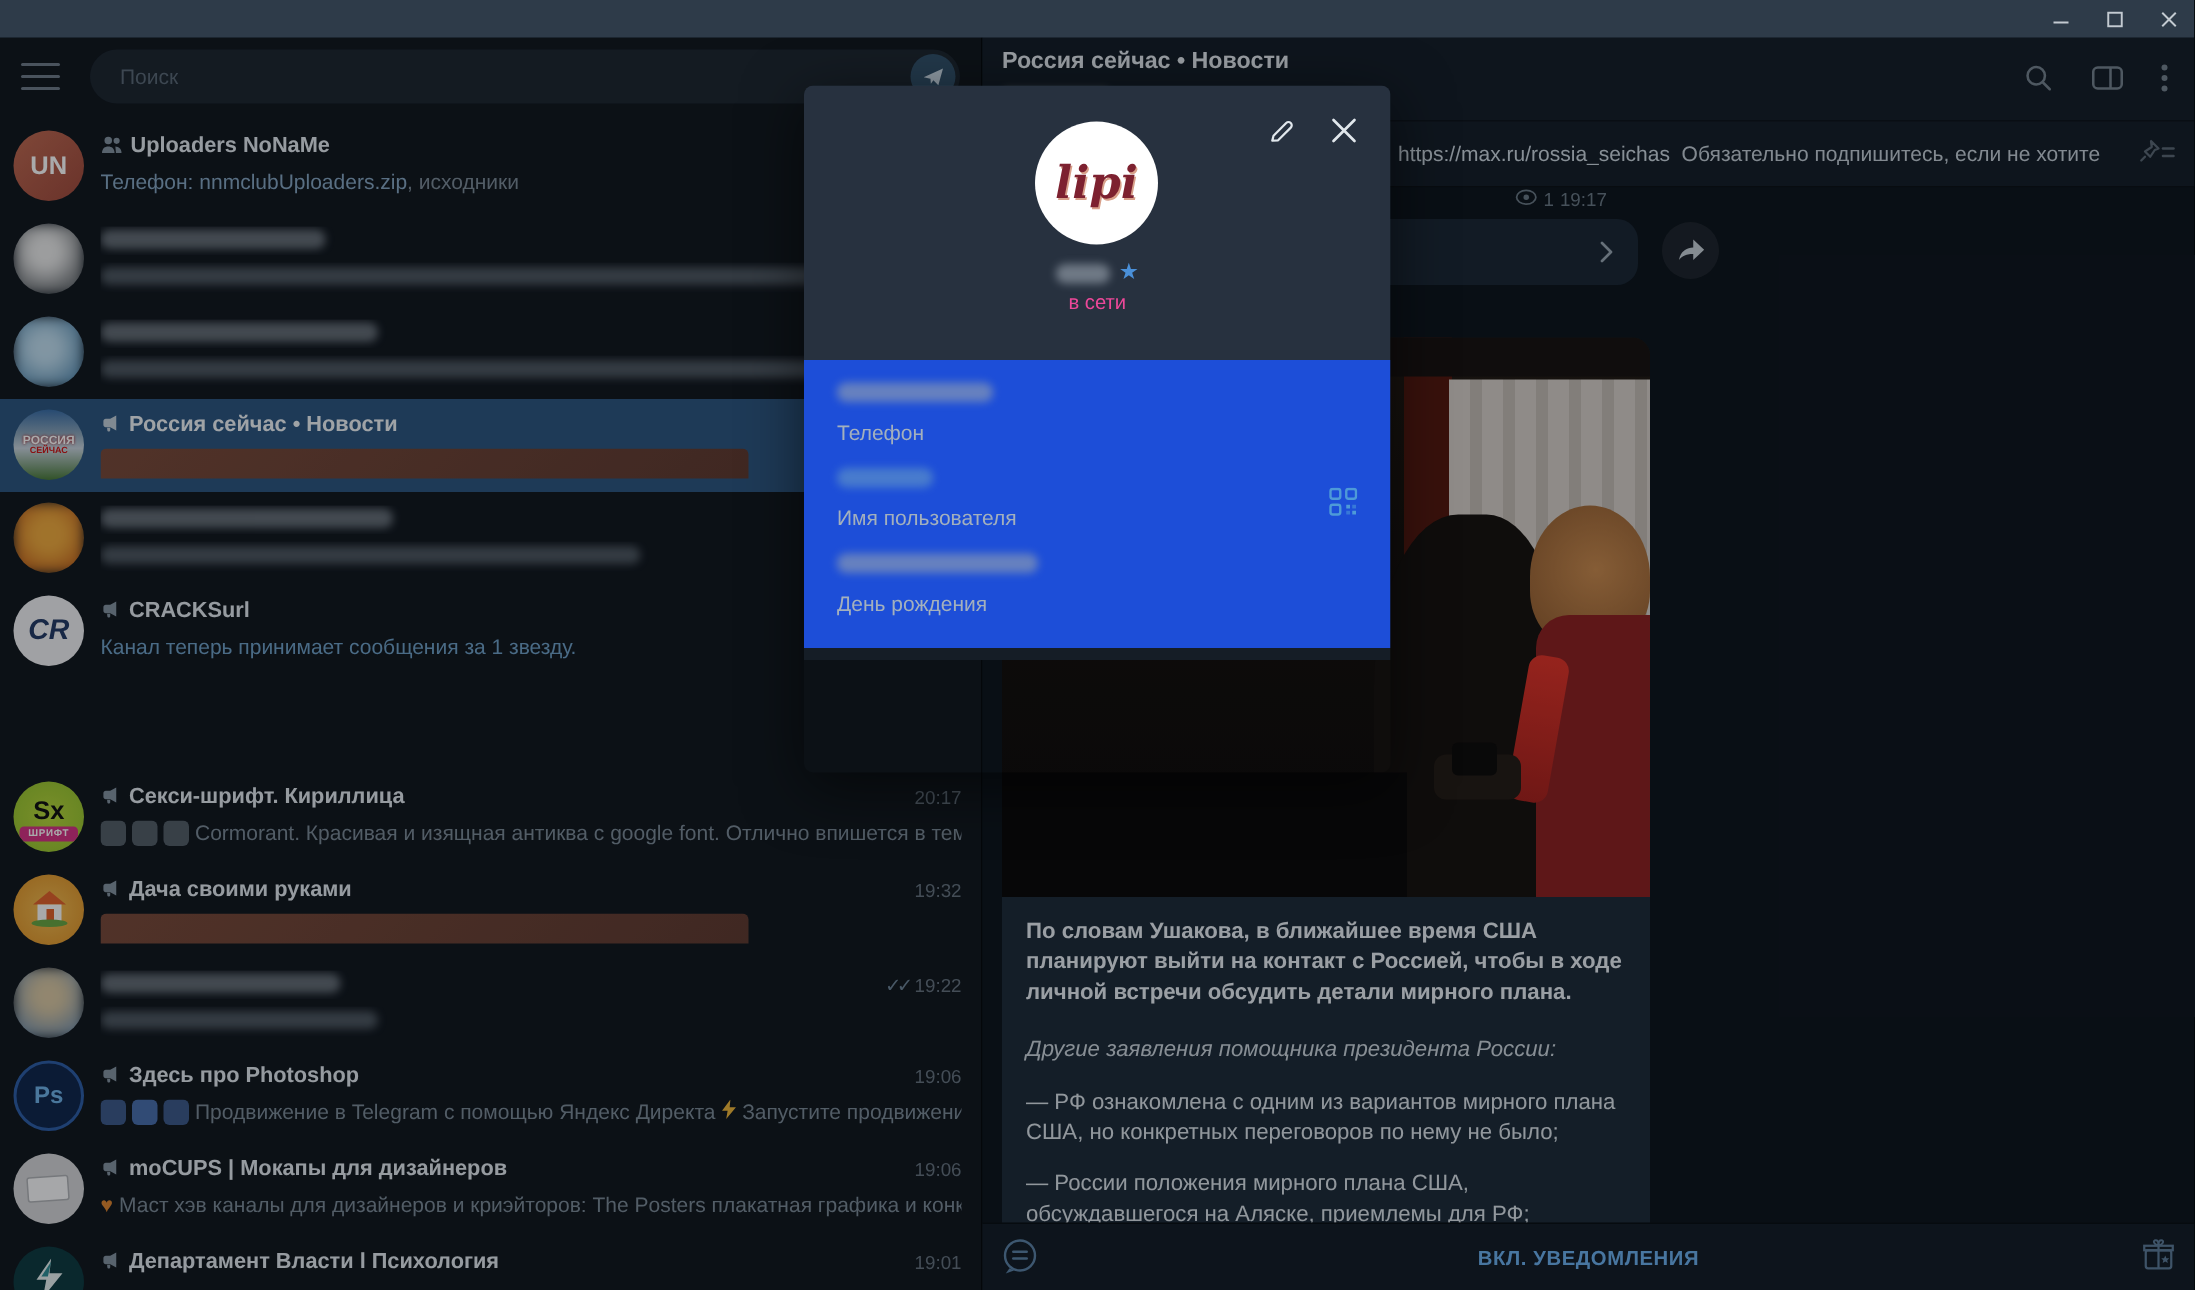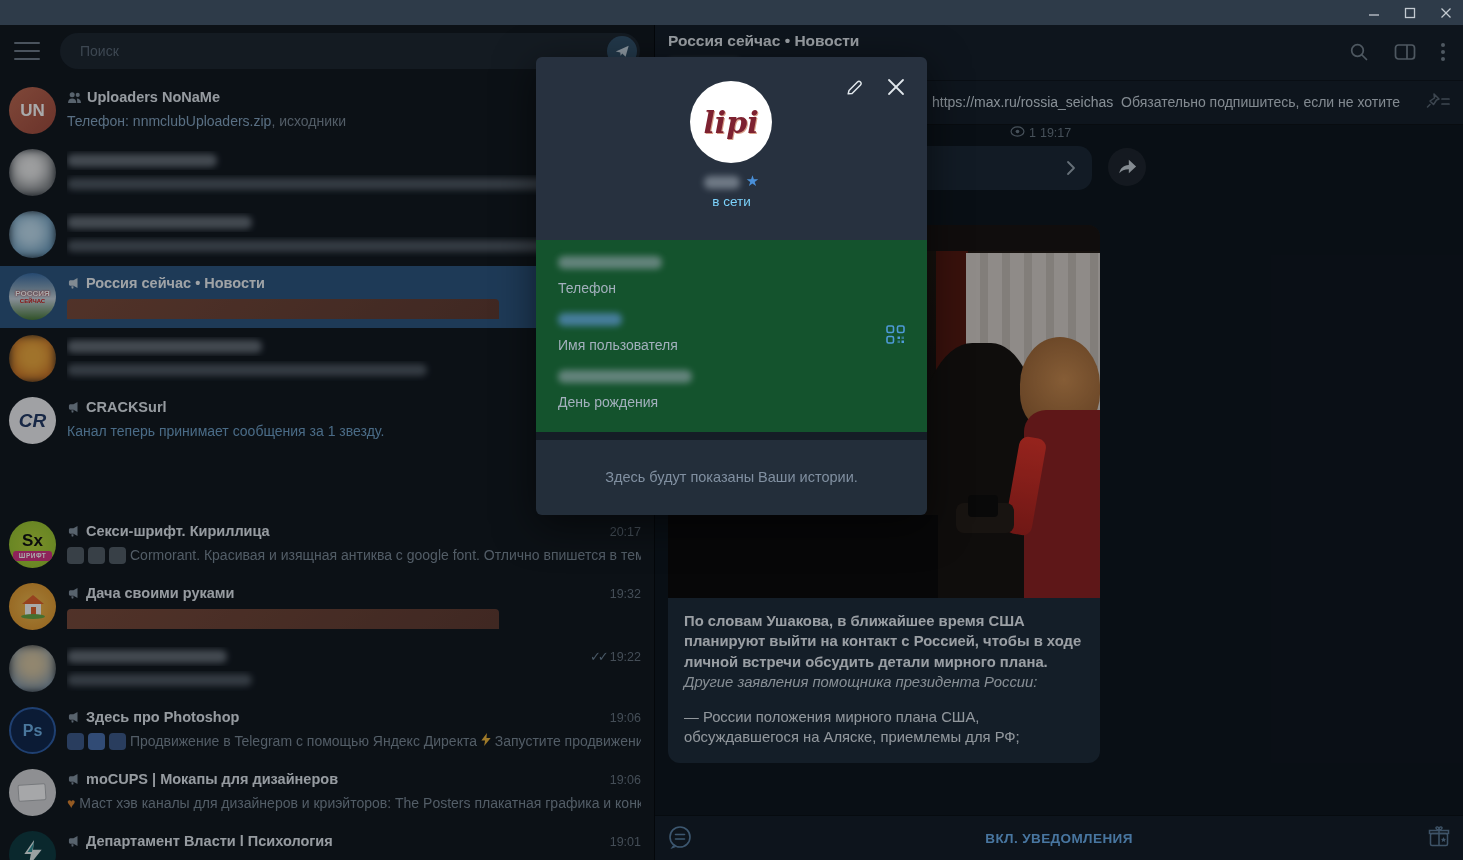--- a/index.html
+++ b/index.html
@@ -74,41 +74,41 @@
 
   .meta-line{position:absolute;left:355px;top:101px;width:80px;display:flex;align-items:center;gap:4px;font-size:12.5px;color:#6a7884;}
   .mini-bubble{position:absolute;left:25px;top:121px;width:412px;height:44px;background:#1a2734;border-radius:14px;}
   .mini-bubble .chev{position:absolute;right:16px;top:14px;}
   .share-btn{position:absolute;left:453px;top:123px;width:38px;height:38px;border-radius:50%;background:rgba(255,255,255,.07);display:flex;align-items:center;justify-content:center;cursor:pointer;}
 
   .msg-bubble{position:absolute;left:13px;top:200px;width:432px;border-radius:12px;overflow:hidden;}
   .photo{position:relative;width:432px;height:373px;background:linear-gradient(180deg,#241b14 0%,#1a1310 30%,#131010 100%);}
   .ph{position:absolute;}
   .msg-text{background:#1d2b39;padding:13px 16px 16px;color:#dbe2e9;font-size:14.8px;line-height:1.38;}
-  .msg-text .p1{font-weight:bold;color:#e9eef4;margin:0 0 0;}
+  .msg-text .p1{font-weight:bold;color:#e9eef4;margin:0 0 18px;}
   .msg-text .p2{font-style:italic;color:#ccd5dd;margin:0 0 14px;}
   .msg-text .p3{margin:0 0 14px;}
   .msg-text .p4{margin:0;}
 
   .bottom-bar{position:absolute;left:0;top:790px;width:808px;height:45px;background:#131c26;border-top:1px solid rgba(0,0,0,.5);z-index:10;}
   .disc-icon{position:absolute;left:10px;top:7px;cursor:pointer;}
   .mute-btn{position:absolute;left:0;top:0;width:808px;height:45px;text-align:center;line-height:45px;color:#6cb0ef;font-size:13.5px;font-weight:bold;letter-spacing:.4px;cursor:pointer;}
   .gift-icon{position:absolute;right:12px;top:9px;cursor:pointer;}
 
   
   .modal{position:absolute;left:536px;top:57px;width:391px;height:458px;border-radius:6px;overflow:hidden;z-index:50;box-shadow:0 10px 40px rgba(0,0,0,.55);}
   .m-head{position:absolute;left:0;top:0;width:391px;height:183px;background:#27313f;}
   .m-avatar{position:absolute;left:154px;top:24px;width:82px;height:82px;border-radius:50%;background:#fff;display:flex;align-items:center;justify-content:center;}
   .m-avatar span{font-family:"DejaVu Serif",serif;font-style:italic;font-weight:bold;font-size:30px;color:#7d2130;text-shadow:1px 1px 0 #d8a08a;}
   .m-edit{position:absolute;right:60px;top:17px;width:26px;height:26px;display:flex;align-items:center;justify-content:center;cursor:pointer;}
   .m-close{position:absolute;right:18px;top:17px;width:26px;height:26px;display:flex;align-items:center;justify-content:center;cursor:pointer;}
   .m-namerow{position:absolute;left:0;top:115px;width:391px;text-align:center;}
   .m-namerow .star{color:#4a90d9;font-size:15px;margin-left:6px;vertical-align:1px;}
-  .m-status{position:absolute;left:0;top:137px;width:391px;text-align:center;color:#7dd3fc;font-size:13.5px;}
-  .m-fields{position:absolute;left:0;top:183px;width:391px;height:192px;background:#14532d;}
+  .m-status{position:absolute;left:0;top:137px;width:391px;text-align:center;color:#ec4899;font-size:13.5px;}
+  .m-fields{position:absolute;left:0;top:183px;width:391px;height:192px;background:#1d4ed8;}
   .m-field{position:absolute;left:22px;}
   .m-label{font-size:14px;color:#a3b0bd;}
   .m-qr{position:absolute;left:350px;top:268px;cursor:pointer;}
   .m-gap{position:absolute;left:0;top:375px;width:391px;height:8px;background:#151d26;}
   .m-stories{position:absolute;left:0;top:383px;width:391px;height:75px;background:#232e3a;text-align:center;line-height:75px;color:#8190a1;font-size:14.5px;}
 </style>
 </head>
 <body>
 
 <div class="screen">
@@ -365,20 +365,21 @@
           <div class="ph" style="left:352px;top:112px;width:80px;height:95px;background:radial-gradient(circle at 55% 45%,#c98a4e,#8f5a2e);border-radius:50% 50% 40% 40%;"></div>
           <div class="ph" style="left:356px;top:185px;width:76px;height:188px;background:#8e2120;border-radius:22px 0 0 0;"></div>
           <div class="ph" style="left:344px;top:212px;width:27px;height:98px;background:linear-gradient(180deg,#e23328,#a8211c);border-radius:9px;transform:rotate(10deg);"></div>
           <div class="ph" style="left:288px;top:278px;width:58px;height:30px;background:#241c16;border-radius:8px;"></div>
           <div class="ph" style="left:300px;top:270px;width:30px;height:22px;background:#0d0b0a;border-radius:4px;"></div>
           <div class="ph" style="left:0;top:290px;width:270px;height:83px;background:#0a0808;"></div>
         </div>
         <div class="msg-text">
           <p class="p1">По словам Ушакова, в ближайшее время США планируют выйти на контакт с Россией, чтобы в ходе личной встречи обсудить детали мирного плана.</p>
           <p class="p2">Другие заявления помощника президента России:</p>
+          <p class="p3">— РФ ознакомлена с одним из вариантов мирного плана США, но конкретных переговоров по нему не было;</p>
           <p class="p4">— России положения мирного плана США, обсуждавшегося на Аляске, приемлемы для РФ;</p>
         </div>
       </div>
 
       <div class="bottom-bar">
         <div class="mute-btn">ВКЛ. УВЕДОМЛЕНИЯ</div>
         <div class="disc-icon">
           <svg width="30" height="30" viewBox="0 0 30 30">
               <circle cx="15" cy="14" r="10" fill="none" stroke="#5b82a6" stroke-width="1.6"></circle>
               <line x1="10.5" y1="11.5" x2="19.5" y2="11.5" stroke="#5b82a6" stroke-width="1.6" stroke-linecap="round"></line>
@@ -445,16 +446,15 @@
           <rect x="11.5" y="1" width="6.5" height="6.5" rx="1.5" fill="none" stroke="#4e9ad8" stroke-width="1.6"></rect>
           <rect x="1" y="11.5" width="6.5" height="6.5" rx="1.5" fill="none" stroke="#4e9ad8" stroke-width="1.6"></rect>
           <rect x="11.5" y="11.5" width="2.5" height="2.5" fill="#4e9ad8"></rect>
           <rect x="15.5" y="15.5" width="2.5" height="2.5" fill="#4e9ad8"></rect>
           <rect x="15.5" y="11.5" width="2.5" height="2.5" fill="#4e9ad8" opacity=".55"></rect>
           <rect x="11.5" y="15.5" width="2.5" height="2.5" fill="#4e9ad8" opacity=".55"></rect>
         </svg>
     </div>
 
     <div class="m-gap"></div>
-    <div class="m-stories">Здесь будут показаны Ваши истории.</div>
   </div>
 
 </div>
 
 </body></html>

